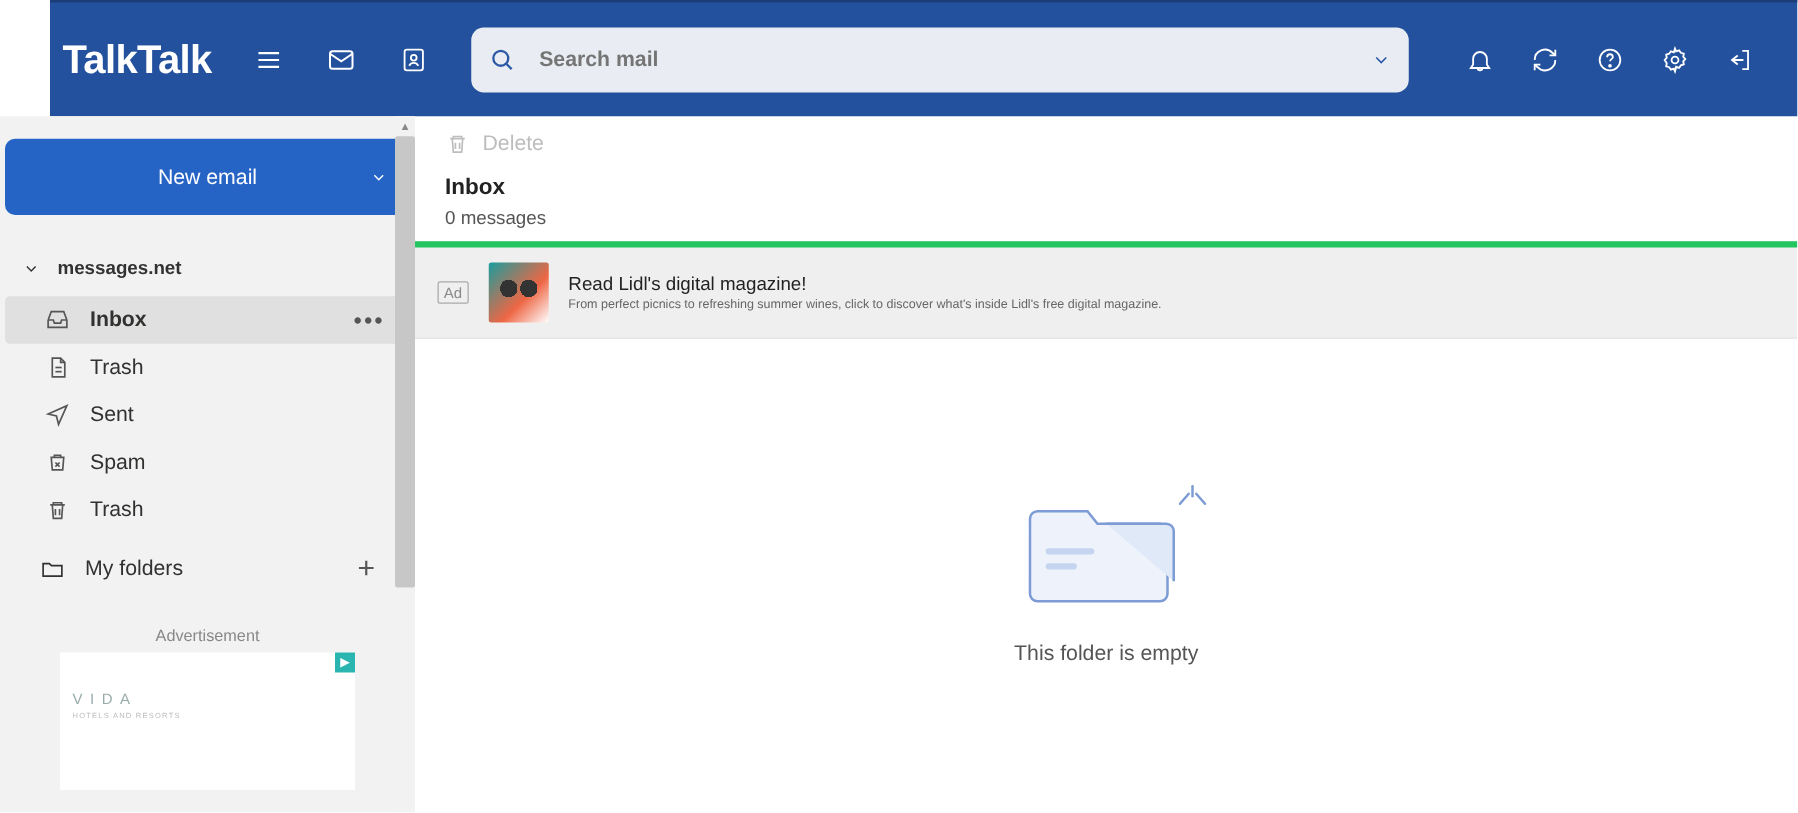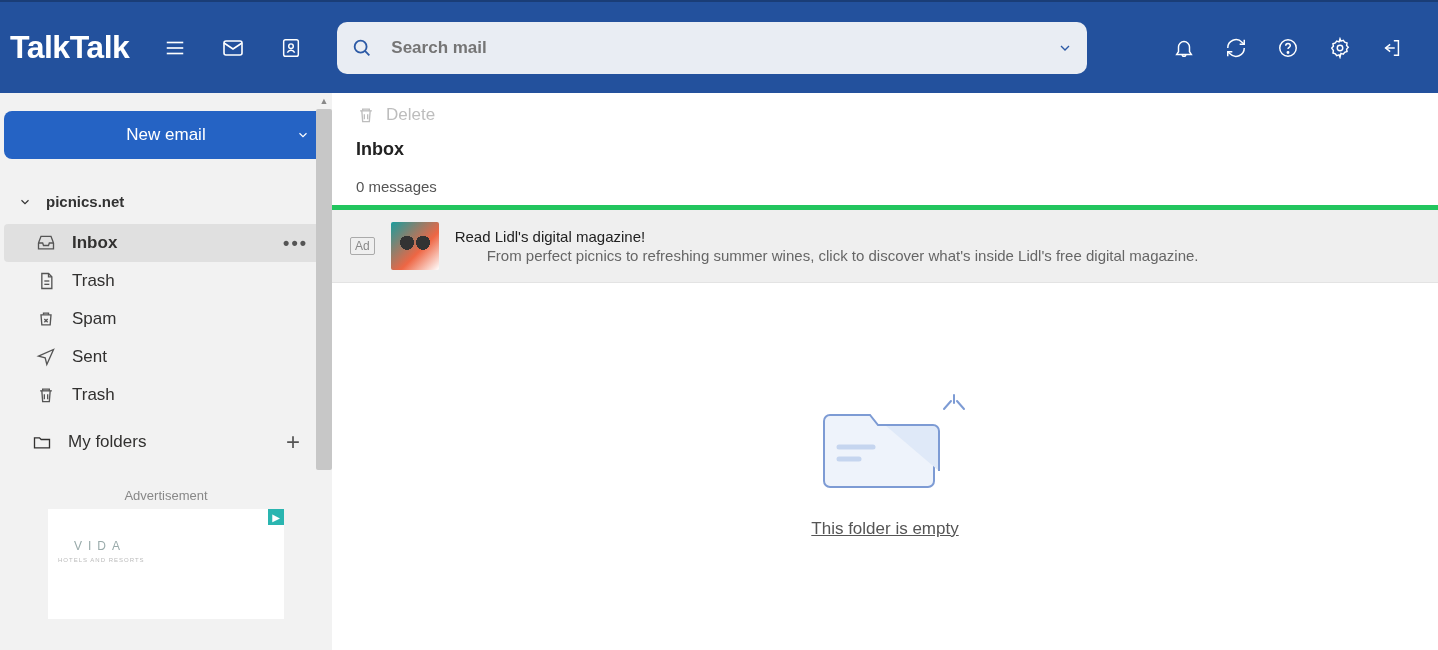--- a/index.html
+++ b/index.html
@@ -13,20 +13,21 @@
   }
 
   .topbar {
     height: 93px;
     background: #23519d;
     display: flex;
     align-items: center;
     padding: 0 0 0 6px;
     gap: 6px;
     border-top: 2px solid #1a3d77;
+    margin-left: 40px;
   }
   .logo {
     color: #fff;
     font-weight: 800;
     font-size: 32px;
     letter-spacing: -0.5px;
     padding: 0 14px 0 4px;
     white-space: nowrap;
   }
   .top-icon-btn {
@@ -79,21 +80,21 @@
   .sidebar {
     width: 332px;
     background: #f2f2f2;
     display: flex;
     flex-direction: column;
     position: relative;
     padding-top: 18px;
   }
   .compose {
     margin: 0 4px 0 4px;
-    height: 48px;
+    height: 61px;
     background: #2563c4;
     color: #fff;
     border-radius: 8px;
     display: flex;
     align-items: center;
     justify-content: center;
     font-size: 17px;
     font-weight: 400;
     position: relative;
     cursor: pointer;
@@ -175,21 +176,21 @@
   .ad-tri {
     position: absolute;
     top: 0; right: 0;
     width: 16px; height: 16px;
     background: #2ab5b0;
     display: flex; align-items: center; justify-content: center;
     color: #fff; font-size: 10px;
   }
   .ad-vida {
     position: absolute;
-    left: 26px; top: 30px;
+    left: 10px; top: 30px;
     font-size: 12px;
     letter-spacing: 6px;
     color: #9aa;
     font-weight: 300;
   }
   .ad-sub {
     position: absolute;
     left: 10px; top: 48px;
     font-size: 6px;
     color: #bbb;
@@ -229,21 +230,21 @@
     padding: 12px 24px 0 24px;
     display: flex;
     align-items: center;
     gap: 12px;
     color: #bdbdbd;
   }
   .toolbar .btn { display: flex; align-items: center; gap: 10px; font-size: 17px; cursor: default; }
 
   .list-header { padding: 14px 24px 10px 24px; }
   .list-header h2 { font-size: 18px; font-weight: 700; color: #222; }
-  .list-header .count { font-size: 15px; color: #555; margin-top: 18px; }
+  .list-header .count { font-size: 15px; color: #555; margin-top: 6px; }
 
   .ad-row {
     background: #efefef;
     border-top: 5px solid #22c55e;
     border-bottom: 1px solid #e3e3e3;
     padding: 12px 18px;
     display: flex;
     align-items: center;
     gap: 16px;
     margin: 0;
@@ -262,32 +263,31 @@
     position: relative;
     overflow: hidden;
   }
   .ad-thumb::after {
     content: "";
     position: absolute; inset: 8px 4px 8px 4px;
     background: radial-gradient(circle at 30% 40%, #333 0 7px, transparent 7px),
                 radial-gradient(circle at 70% 40%, #333 0 7px, transparent 7px);
   }
   .ad-text .title { color: #222; font-size: 15px; }
-  .ad-text .desc  { color: #666; font-size: 15px; margin-top: 2px; margin-left: 32px; }
+  .ad-text .desc  { color: #666; font-size: 10px; margin-top: 2px; }
 
   .empty {
     flex: 1;
     display: flex;
     flex-direction: column;
     align-items: center;
     justify-content: center;
     padding-bottom: 80px;
     padding-top: 80px;
     color: #555;
-    text-decoration: underline;
   }
   .empty .msg { margin-top: 24px; font-size: 17px; color: #555; }
   .folder-graphic { position: relative; width: 140px; height: 100px; }
   .fg-sparks { position: absolute; right: -14px; top: -8px; }
 
   svg { display: block; }
 </style>
 </head>
 <body>
 
@@ -381,21 +381,21 @@
           </svg>
       </span>
     </div>
 
     <div class="acct-row">
       <span>
         <svg width="14" height="14" viewBox="0 0 24 24" fill="none" stroke="currentColor" stroke-width="2">
             <path d="M6 9l6 6 6-6"></path>
           </svg>
       </span>
-      <span>picnics.net</span>
+      <span>messages.net</span>
     </div>
 
     <div class="folder-list">
       <div class="folder active">
         <span class="icon">
           <svg width="20" height="20" viewBox="0 0 24 24" fill="none" stroke="currentColor" stroke-width="1.6">
               <path d="M3 12l3-8h12l3 8"></path>
               <path d="M3 12v7h18v-7"></path>
               <path d="M3 12h5l1 3h6l1-3h5"></path>
             </svg>
@@ -410,35 +410,35 @@
               <path d="M15 3v4h4"></path>
               <line x1="10" y1="12" x2="16" y2="12"></line>
               <line x1="10" y1="16" x2="16" y2="16"></line>
             </svg>
         </span>
         <span>Trash</span>
       </div>
       <div class="folder">
         <span class="icon">
           <svg width="20" height="20" viewBox="0 0 24 24" fill="none" stroke="currentColor" stroke-width="1.6">
+              <path d="M3 11l18-8-8 18-2-8z"></path>
+            </svg>
+        </span>
+        <span>Sent</span>
+      </div>
+      <div class="folder">
+        <span class="icon">
+          <svg width="20" height="20" viewBox="0 0 24 24" fill="none" stroke="currentColor" stroke-width="1.6">
               <path d="M6 7h12l-1 12H7z"></path>
               <path d="M9 7V5h6v2"></path>
               <line x1="10" y1="12" x2="14" y2="16"></line>
               <line x1="14" y1="12" x2="10" y2="16"></line>
             </svg>
         </span>
         <span>Spam</span>
-      </div>
-      <div class="folder">
-        <span class="icon">
-          <svg width="20" height="20" viewBox="0 0 24 24" fill="none" stroke="currentColor" stroke-width="1.6">
-              <path d="M3 11l18-8-8 18-2-8z"></path>
-            </svg>
-        </span>
-        <span>Sent</span>
       </div>
       <div class="folder">
         <span class="icon">
           <svg width="20" height="20" viewBox="0 0 24 24" fill="none" stroke="currentColor" stroke-width="1.6">
               <path d="M5 7h14"></path>
               <path d="M8 7V5h8v2"></path>
               <path d="M7 7l1 13h8l1-13"></path>
               <line x1="10" y1="11" x2="10" y2="17"></line>
               <line x1="14" y1="11" x2="14" y2="17"></line>
             </svg>

